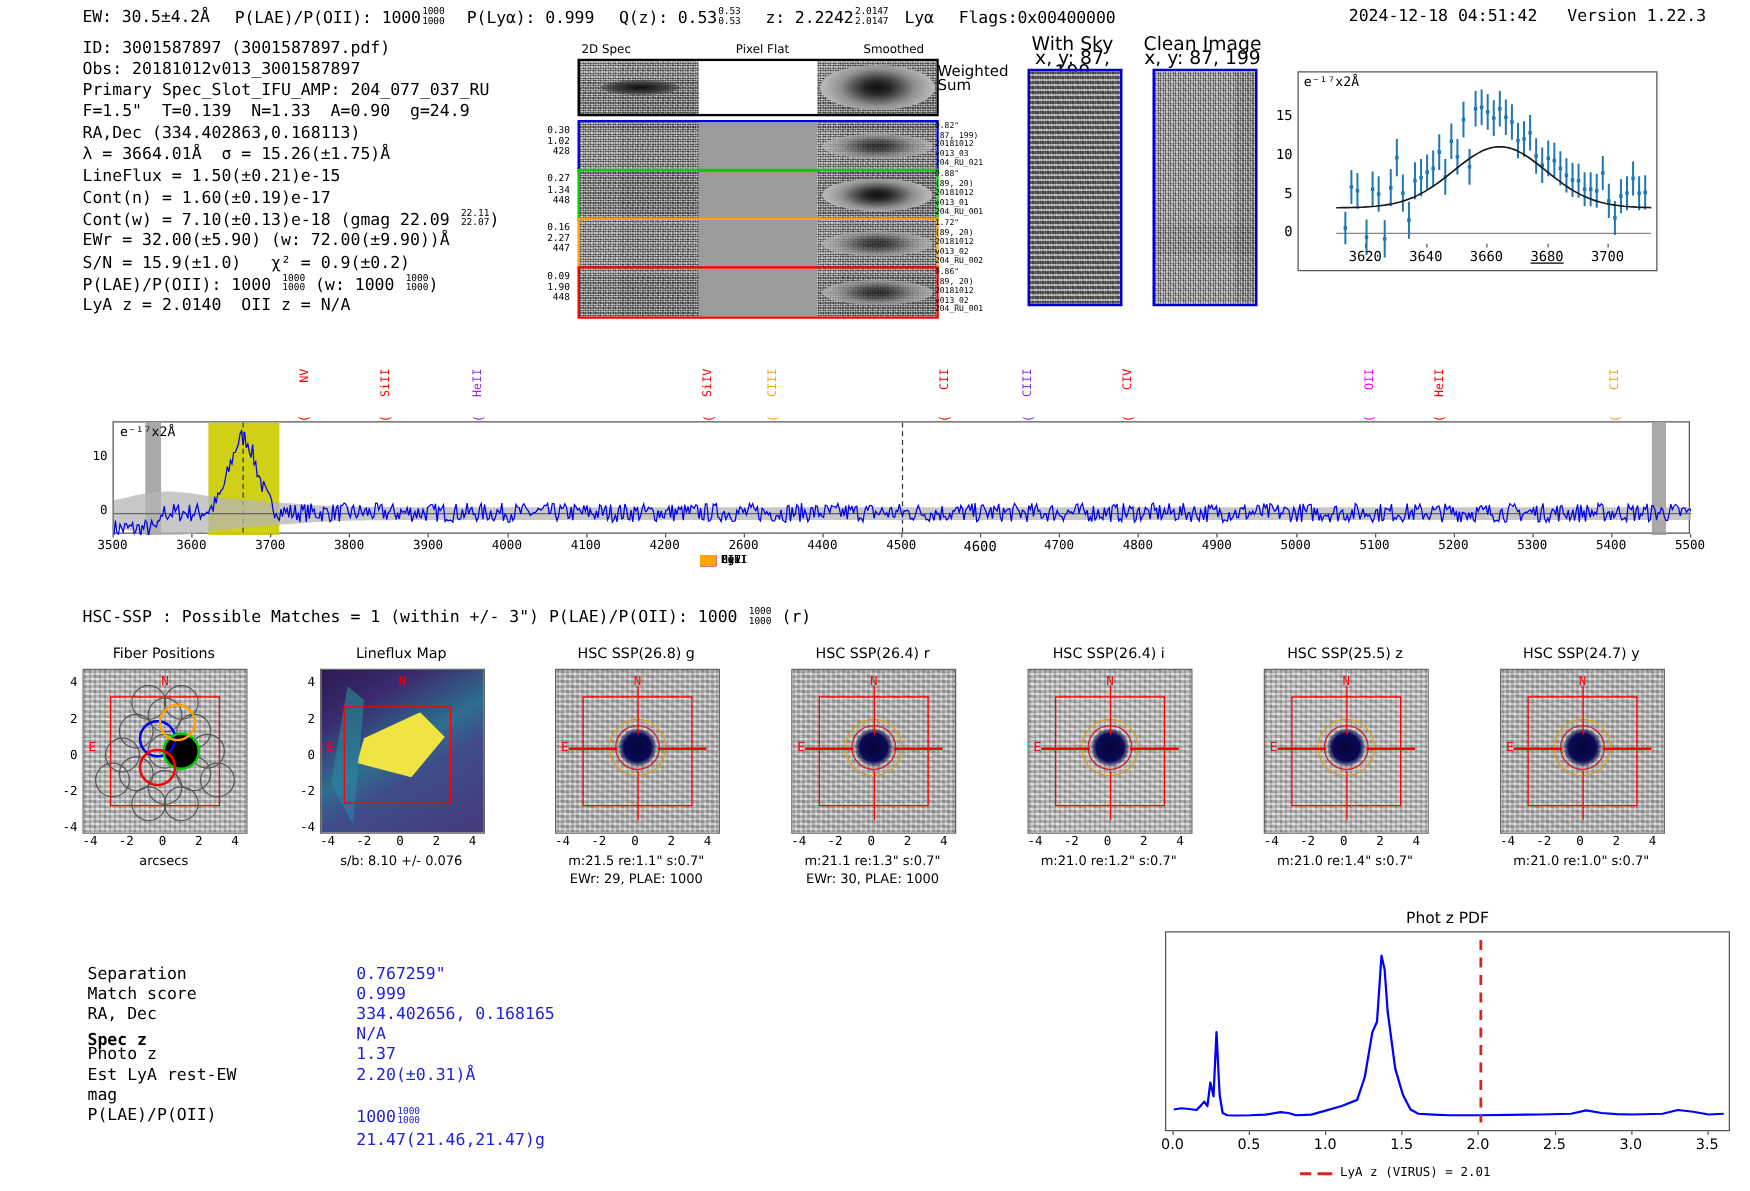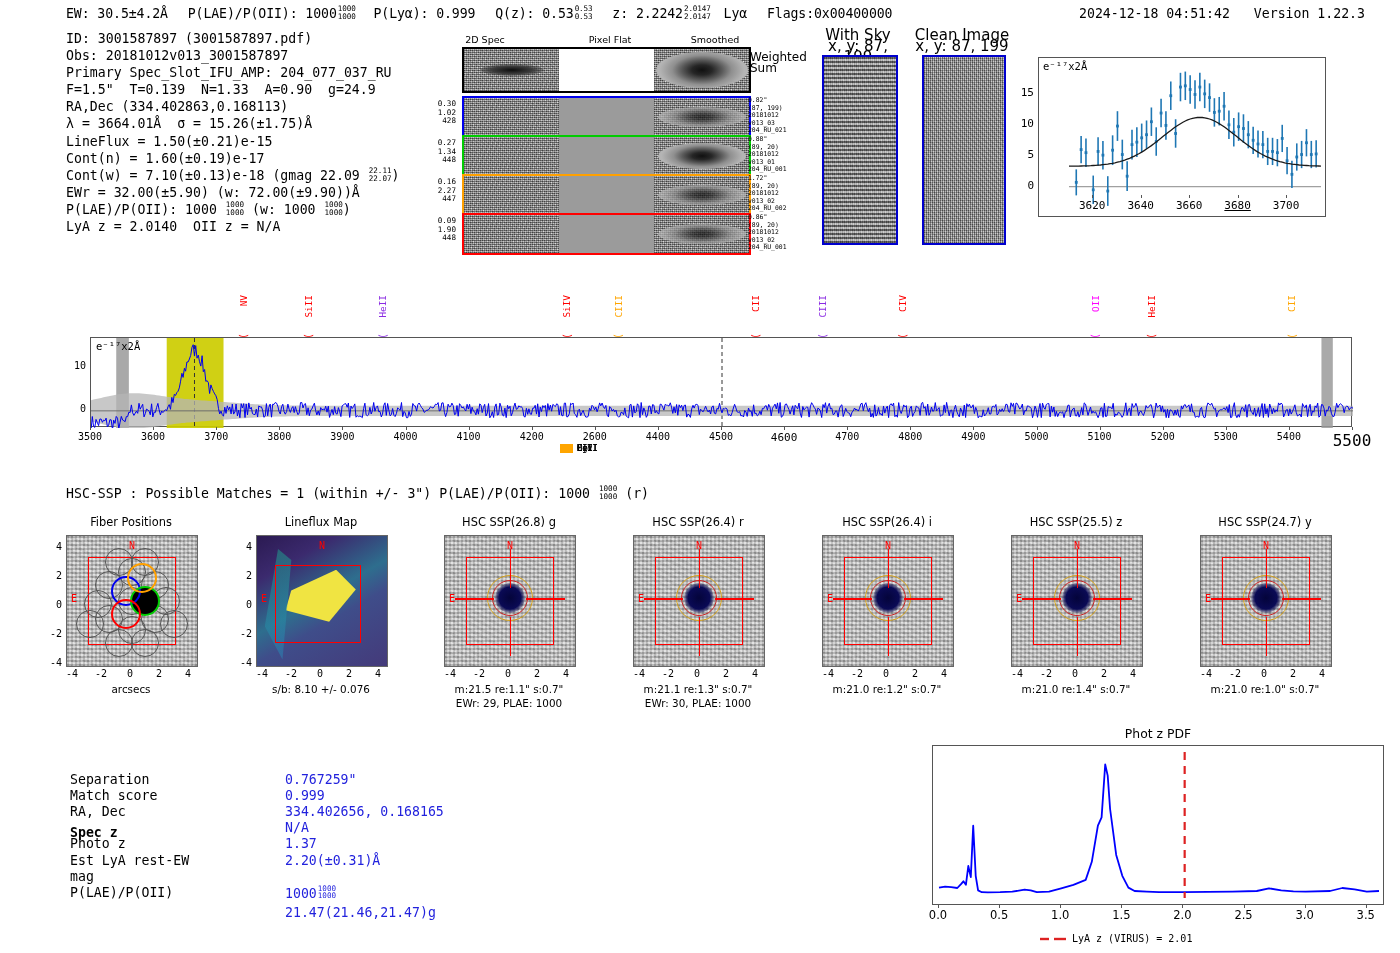--- a/index.html
+++ b/index.html
@@ -133,20 +133,21 @@
   <div>ID: 3001587897 (3001587897.pdf)</div>
   <div>Obs: 20181012v013_3001587897</div>
   <div>Primary Spec_Slot_IFU_AMP: 204_077_037_RU</div>
   <div>F=1.5"  T=0.139  N=1.33  A=0.90  g=24.9</div>
   <div>RA,Dec (334.402863,0.168113)</div>
   <div>λ = 3664.01Å  σ = 15.26(±1.75)Å</div>
   <div>LineFlux = 1.50(±0.21)e-15</div>
   <div>Cont(n) = 1.60(±0.19)e-17</div>
   <div><span>Cont(w) = 7.10(±0.13)e-18 (gmag 22.09 </span><span class="fracbox"><span>22.11</span><br><span>22.07</span></span><span>)</span></div>
   <div>EWr = 32.00(±5.90) (w: 72.00(±9.90))Å</div>
+  <div>S/N = 15.9(±1.0)   χ² = 0.9(±0.2)</div>
   <div><span>P(LAE)/P(OII): 1000 </span><span class="fracbox"><span>1000</span><br><span>1000</span></span><span> (w: 1000 </span><span class="fracbox"><span>1000</span><br><span>1000</span></span><span>)</span></div>
   <div>LyA z = 2.0140  OII z = N/A</div>
 </div>
 
 <div class="abs" id="spec2d">
   <div class="colhdr sans" style="left:20px;top:0;width:90px">2D Spec</div>
   <div class="colhdr sans" style="left:145px;top:0;width:90px">Pixel Flat</div>
   <div class="colhdr sans" style="left:250px;top:0;width:90px">Smoothed</div>
 
   <div class="striprow" style="left:42px;top:13px;border:2px solid #000;">
@@ -453,21 +454,21 @@
     <div class="ticklbl mono" style="left: 1014.5px; top: 431px; width: 44px; text-align: center; font-size: 10px;">5000</div>
     <div class="tickmark" style="left: 1036.5px; top: 427px; width: 1px; height: 3px;"></div>
     <div class="ticklbl mono" style="left: 1077.6px; top: 431px; width: 44px; text-align: center; font-size: 10px;">5100</div>
     <div class="tickmark" style="left: 1099.6px; top: 427px; width: 1px; height: 3px;"></div>
     <div class="ticklbl mono" style="left: 1140.7px; top: 431px; width: 44px; text-align: center; font-size: 10px;">5200</div>
     <div class="tickmark" style="left: 1162.7px; top: 427px; width: 1px; height: 3px;"></div>
     <div class="ticklbl mono" style="left: 1203.8px; top: 431px; width: 44px; text-align: center; font-size: 10px;">5300</div>
     <div class="tickmark" style="left: 1225.8px; top: 427px; width: 1px; height: 3px;"></div>
     <div class="ticklbl mono" style="left: 1266.9px; top: 431px; width: 44px; text-align: center; font-size: 10px;">5400</div>
     <div class="tickmark" style="left: 1288.9px; top: 427px; width: 1px; height: 3px;"></div>
-    <div class="ticklbl mono" style="left: 1330px; top: 431px; width: 44px; text-align: center; font-size: 16px;">5500</div>
+    <div class="ticklbl mono" style="left: 1330px; top: 431px; width: 44px; text-align: center; font-size: 10px;">5500</div>
     <div class="tickmark" style="left: 1352px; top: 427px; width: 1px; height: 3px;"></div>
   </div>
 <div id="spec-yticks">
     <div class="ticklbl mono" style="left: 66px; top: 402.857px; width: 20px; text-align: right; font-size: 10px;">0</div>
     <div class="ticklbl mono" style="left: 66px; top: 360px; width: 20px; text-align: right; font-size: 10px;">10</div>
   </div>
 <div id="spec-legend" class="abs" style="left:560px;top:443px;display:flex;gap:13px">
     <div class="legend-row">
       <span class="legend-sw" style="background: rgb(255, 0, 0);"></span>
       <span class="legend-tx mono">Lyα</span>

